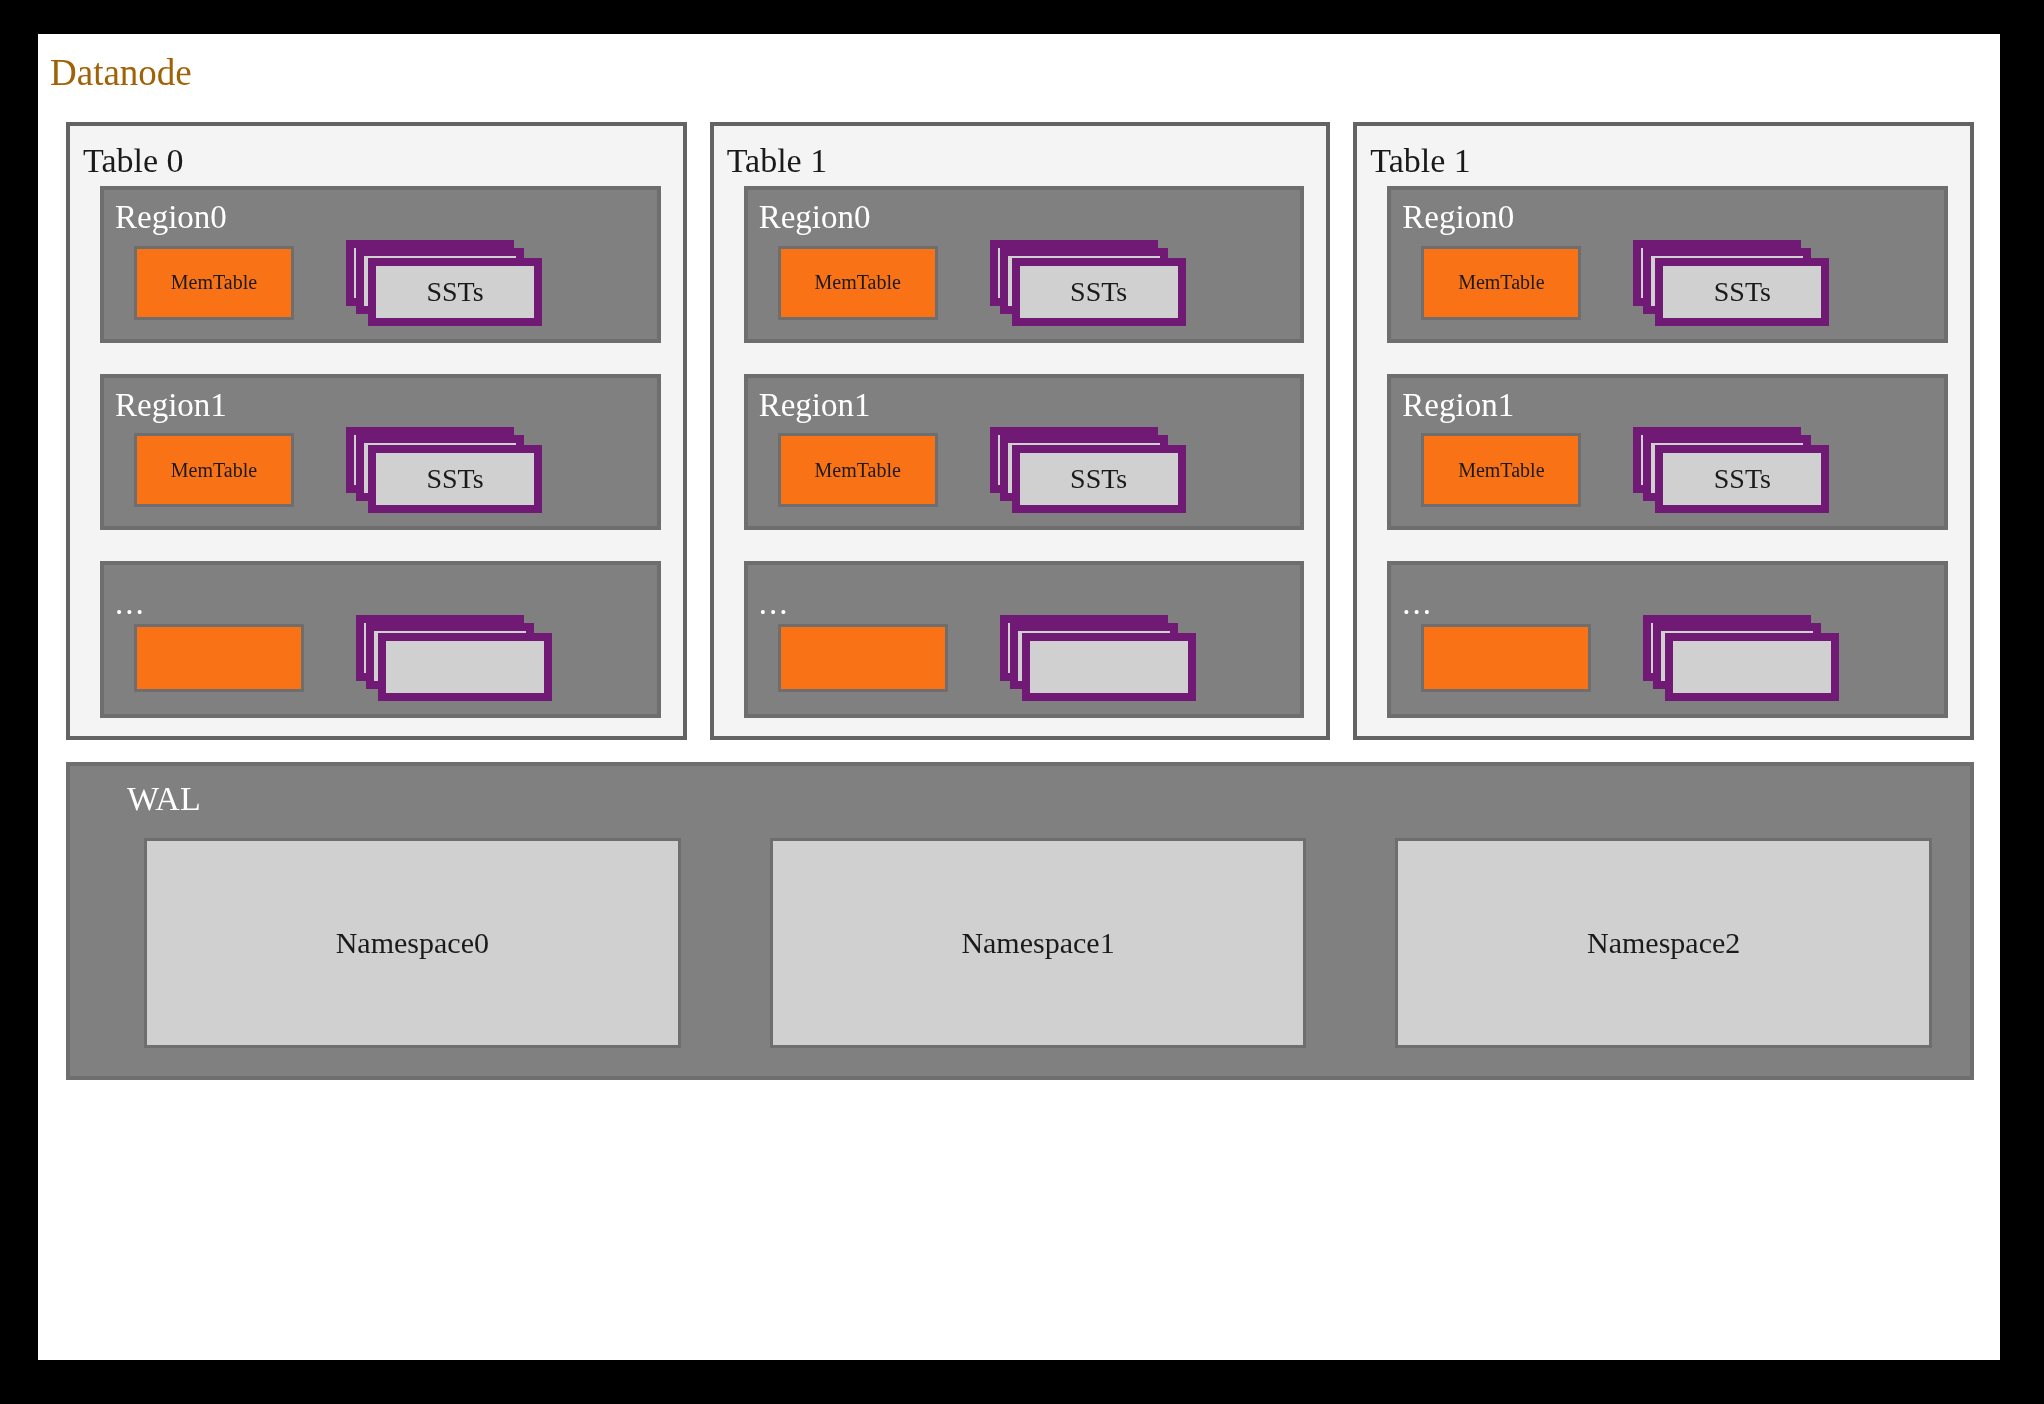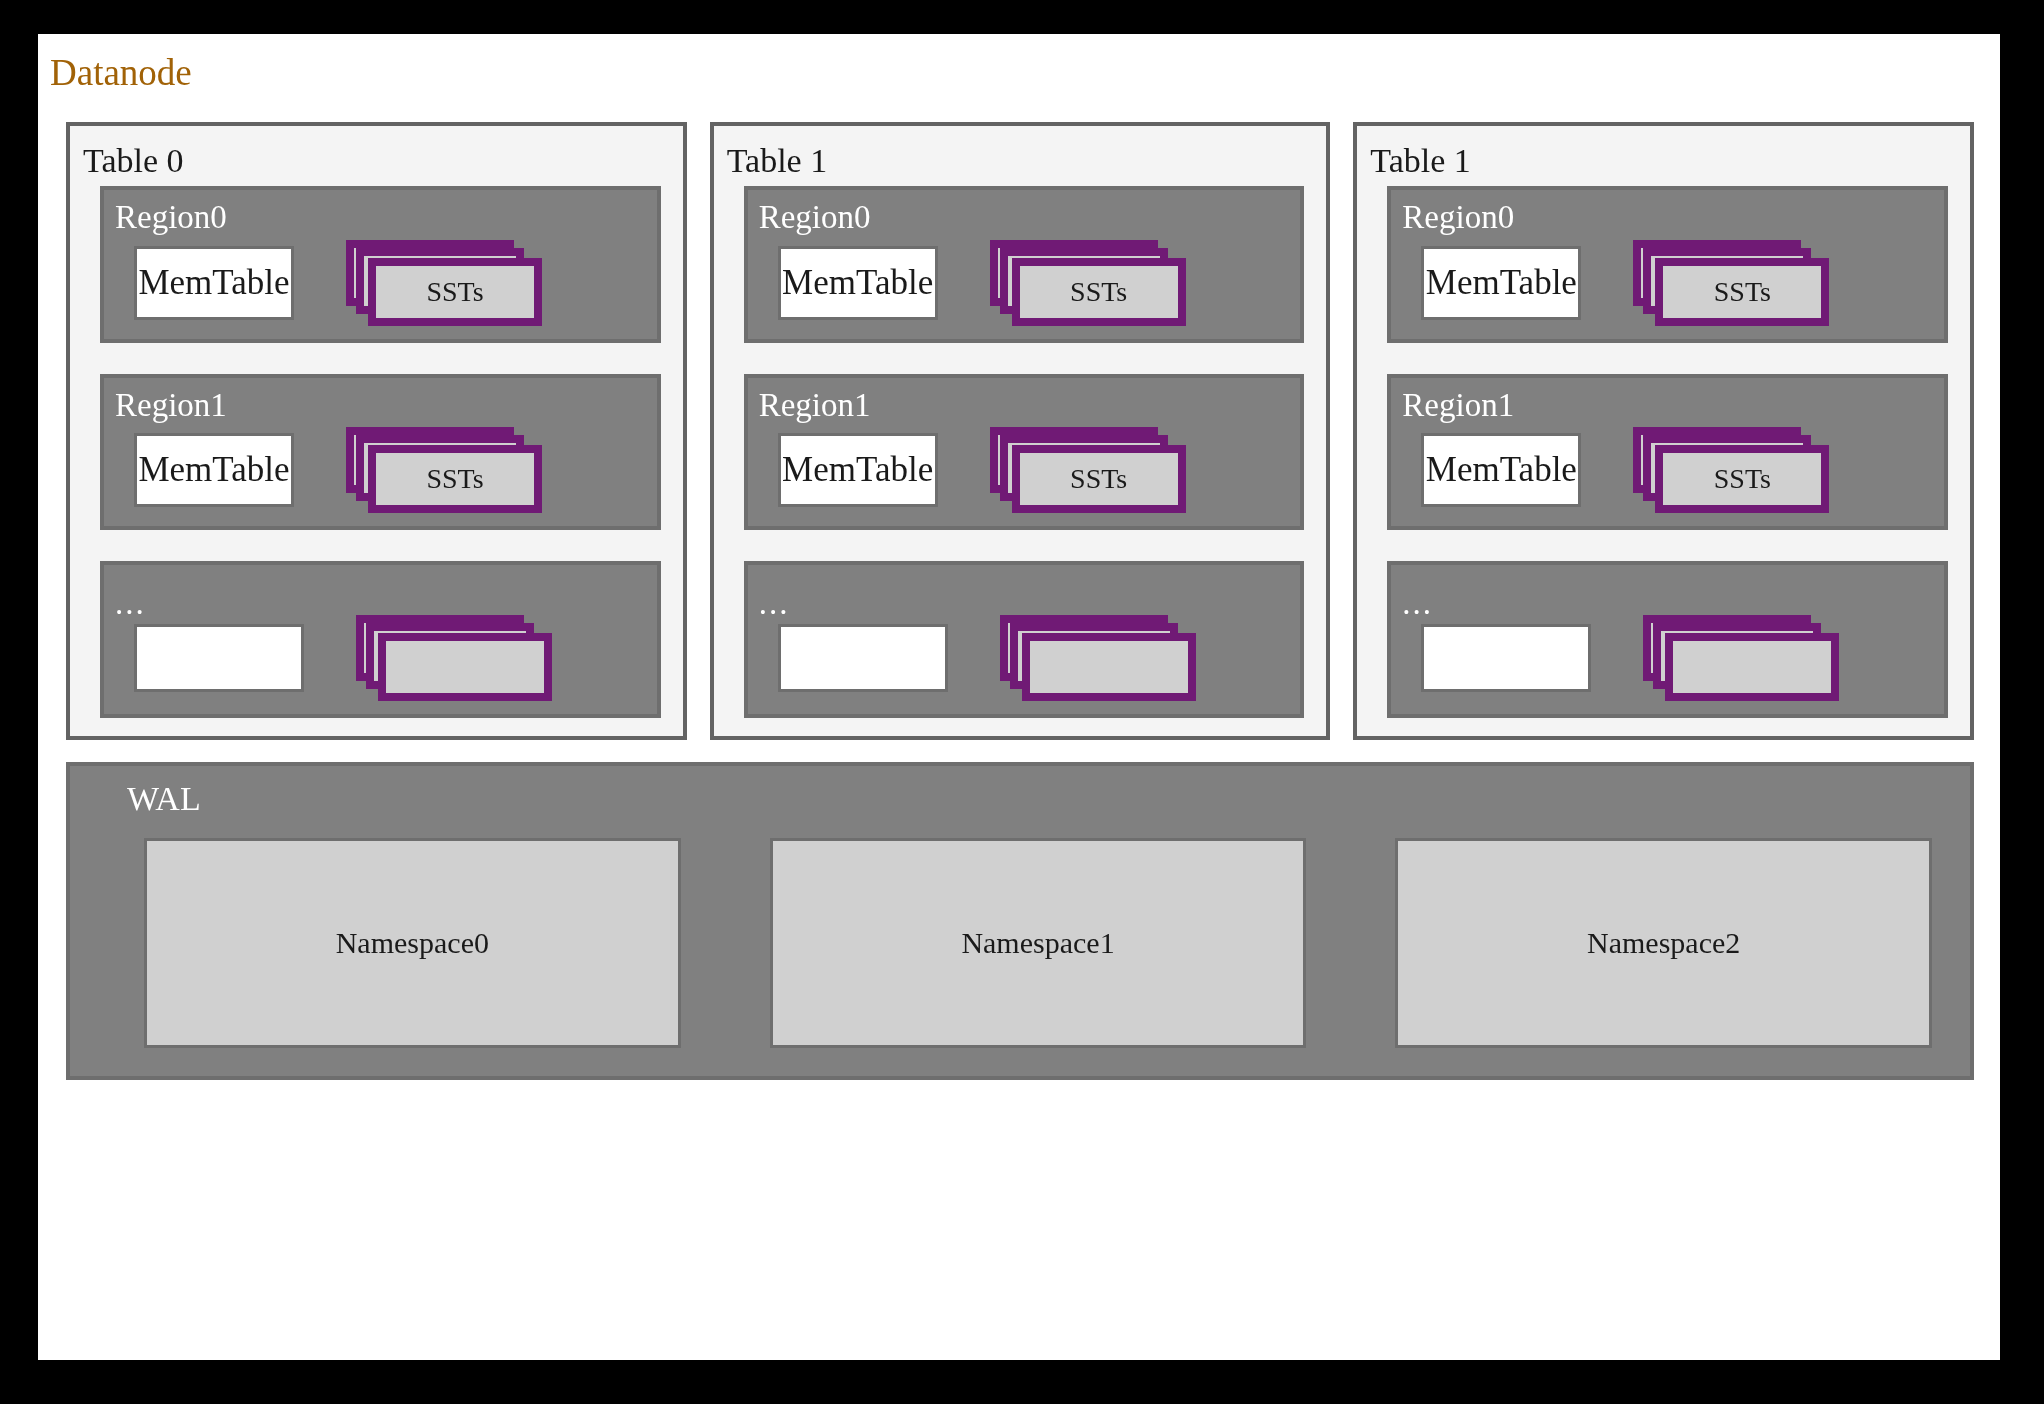--- a/index.html
+++ b/index.html
@@ -108,27 +108,27 @@
     bottom: 16px;
     height: 80px;
     display: flex;
     align-items: center;
   }
 
   
   .memtable {
     width: 160px;
     height: 74px;
-    background: #ffffff;
+    background: #f97316;
     border: 3px solid #6e6e6e;
     box-sizing: border-box;
     display: flex;
     align-items: center;
     justify-content: center;
-    font-size: 35px;
+    font-size: 20px;
     color: #1a1a1a;
     white-space: nowrap;
   }
 
   
   .sst-stack {
     position: relative;
     width: 196px;
     height: 86px;
     margin-left: 52px;

